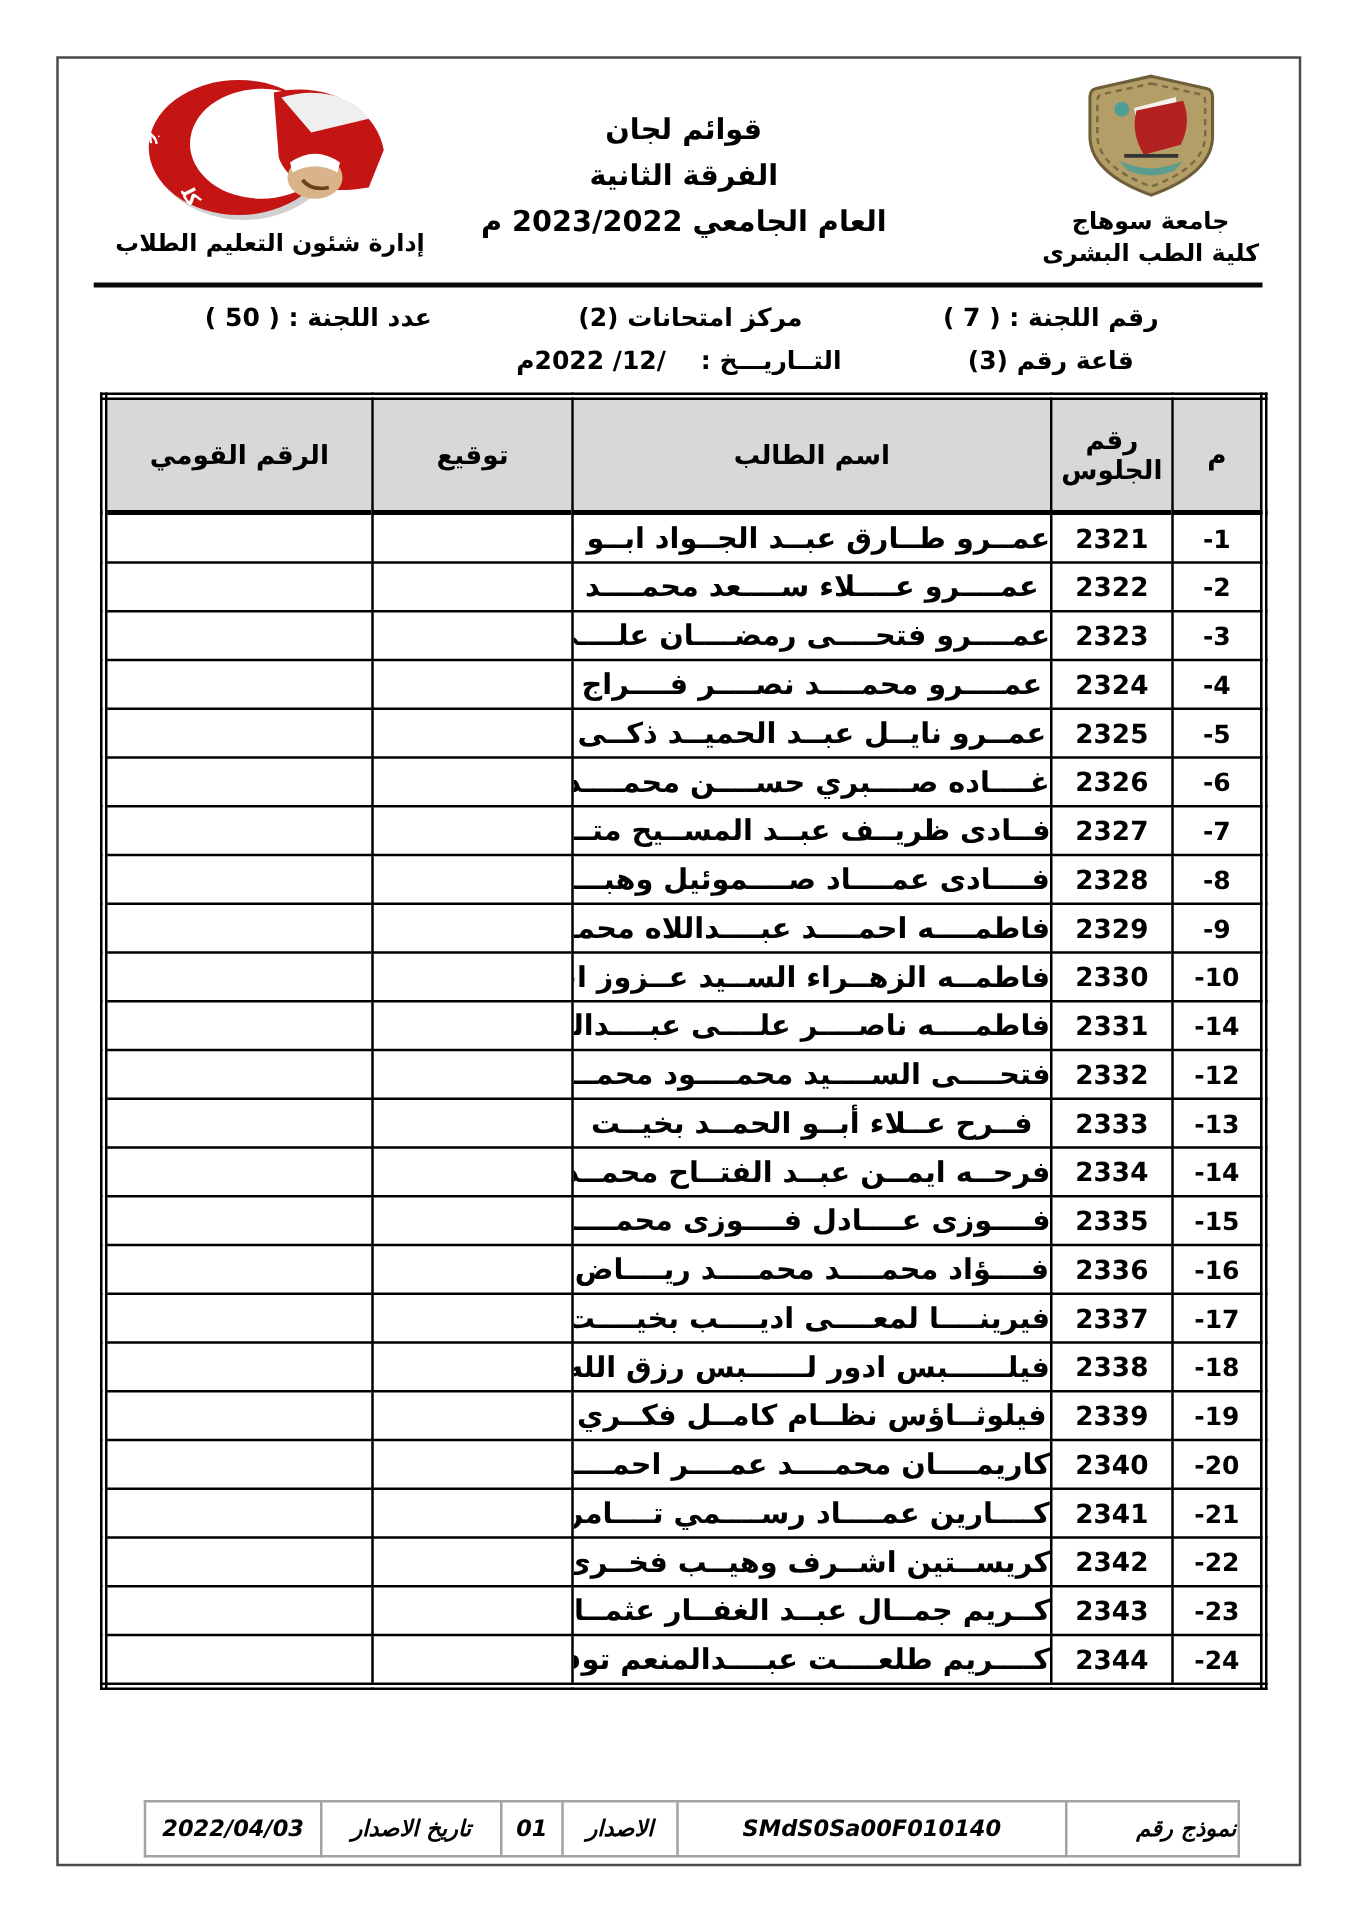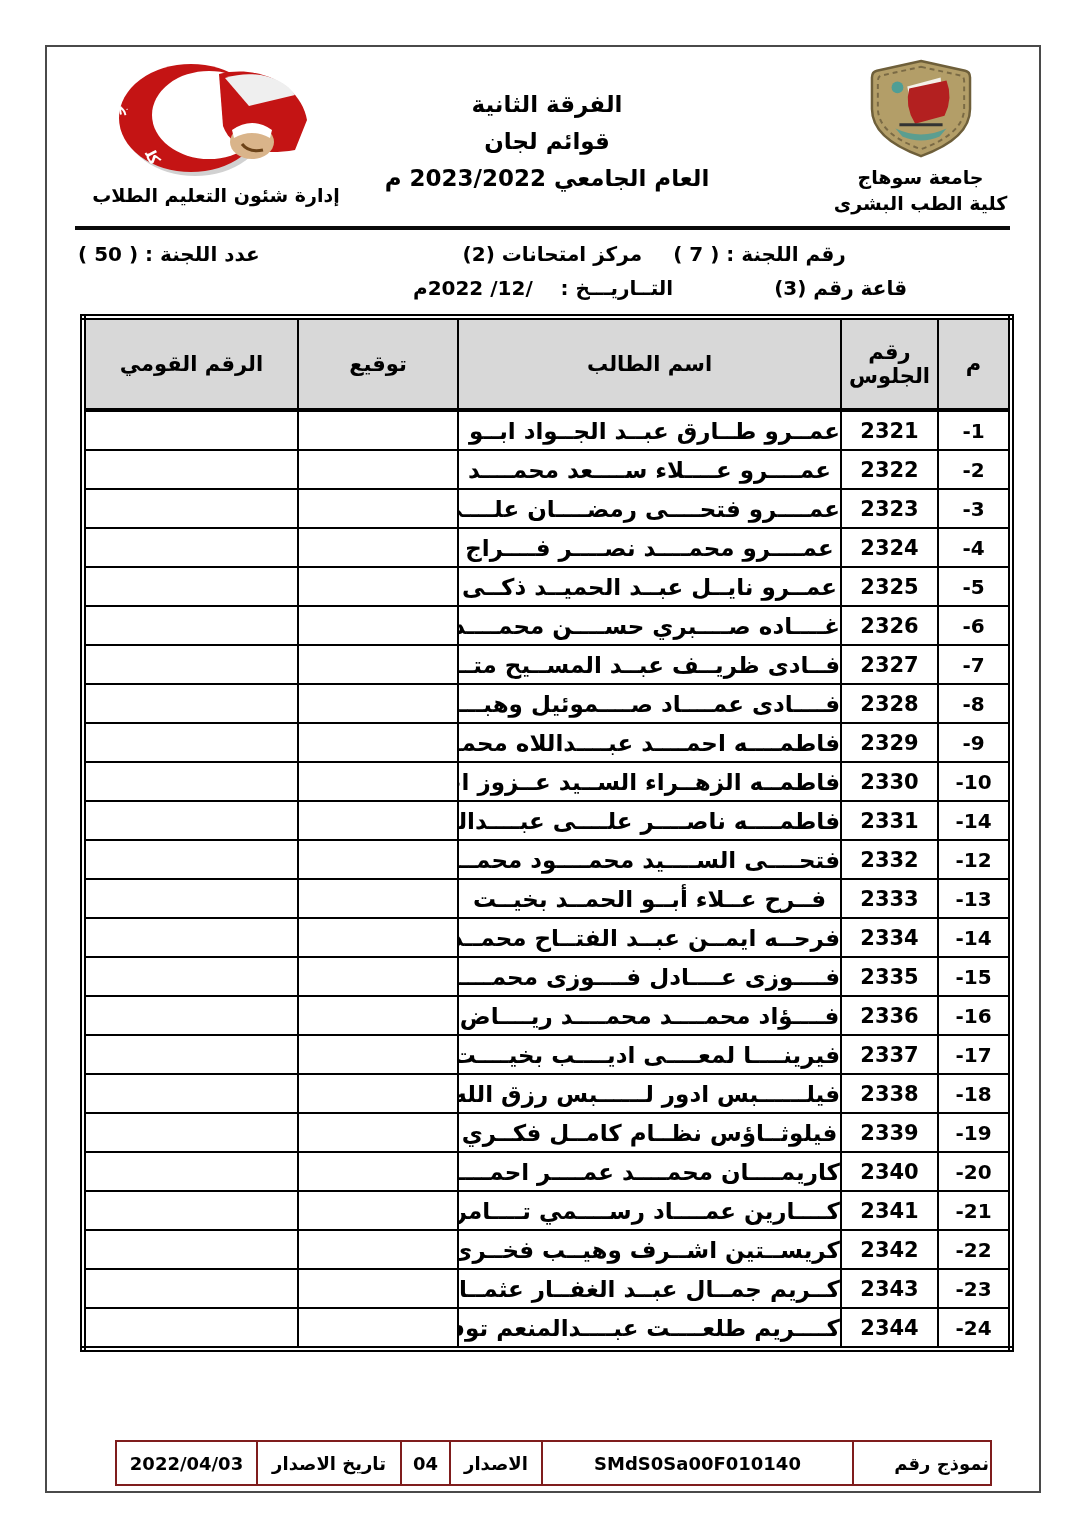--- a/index.html
+++ b/index.html
@@ -45,21 +45,21 @@
   .info {
     position: absolute; left: 78px; top: 237px; width: 930px;
     font-weight: bold; font-size: 20px;
   }
   .info-row {
     display: grid;
     grid-template-columns: 36% 26% 38%;
     height: 34px; align-items: center;
   }
   .info-cell { white-space: nowrap; }
-  .info-cell.c-start { text-align: left; }
+  .info-cell.c-start { text-align: center; }
   .info-cell.c-mid   { text-align: center; }
 
   
   .table-wrap { position: absolute; left: 80px; top: 314px; }
   table.main {
     border-collapse: collapse; table-layout: fixed;
     width: 928px; direction: rtl;
     border: 6px double #000;
   }
   table.main th, table.main td { border: 2px solid #000; overflow: hidden; }
@@ -76,21 +76,21 @@
   .c-sign, .c-nid { background: #fff; }
 
   
   .footer-wrap { position: absolute; left: 115px; top: 1440px; }
   table.footer {
     border-collapse: collapse; table-layout: fixed;
     width: 875px; direction: rtl;
     border: 2px solid #000;
     font-weight: bold; font-size: 18px;
   }
-  table.footer td { border: 2px solid #7f1d1d; height: 40px; white-space: nowrap; }
+  table.footer td { border: 2px solid #a3a3a3; height: 40px; white-space: nowrap; font-style: italic; }
   .f-start { text-align: right; }
   .f-mid   { text-align: center; }
   .ltr { direction: ltr; unicode-bidi: embed; margin-top: 44px; }
 </style>
 </head>
 <body>
 
 <div class="page" style="--accent-red: #c41414; --shield-tan: #b39e68; --header-gray: #d8d8d8;">
   <div class="border-frame"></div>
 
@@ -102,22 +102,22 @@
       <path d="M48,31 L86,23 Q93,41 84,59 L54,67 Q43,49 48,31 Z" fill="#b32020"></path>
       <circle cx="36" cy="30" r="6" fill="#3d9d9d" opacity="0.85"></circle>
       <path d="M34,72 q26,12 52,0 l-7,8 q-19,8 -38,0 Z" fill="#3d9d9d" opacity="0.75"></path>
       <path d="M38,68 h44" stroke="#333" stroke-width="3"></path>
     </svg>
     <div class="org-line">جامعة سوهاج</div>
     <div class="org-line">كلية الطب البشرى</div>
   </div>
 
   <div class="hdr-title">
+    <div>قوائم لجان</div>
     <div>الفرقة الثانية</div>
-    <div>قوائم لجان</div>
     <div>العام الجامعي 2023/2022 م</div>
   </div>
 
   <div class="hdr-left">
     <svg width="235" height="122" viewBox="0 0 235 122">
       <ellipse cx="96" cy="66" rx="72" ry="54" fill="#9a9a9a" opacity="0.45"></ellipse>
       <ellipse cx="92" cy="62" rx="72" ry="54" fill="#c41414"></ellipse>
       <ellipse cx="110" cy="59" rx="57" ry="44" fill="#ffffff"></ellipse>
       <path d="M120,18 C162,8 202,30 208,64 L196,94 C160,100 132,93 124,70 Z" fill="#c41414"></path>
       <path d="M126,22 C157,12 186,23 196,39 L150,50 Z" fill="#efefef"></path>
@@ -372,20 +372,20 @@
           <col style="width:92px">
         <col style="width:49px">
           <col style="width:144px">
           <col style="width:141px">
       </colgroup>
       <tbody>
           <tr>
         <td class="f-start">نموذج رقم</td>
         <td class="f-mid ltr">SMdS0Sa00F010140</td>
         <td class="f-mid">الاصدار</td>
-        <td class="f-mid ltr">04</td>
+        <td class="f-mid ltr">01</td>
         <td class="f-mid">تاريخ الاصدار</td>
         <td class="f-mid ltr">2022/04/03</td>
       </tr>
     </tbody>
       </table>
   </div>
 </div>
 
 </body></html>

